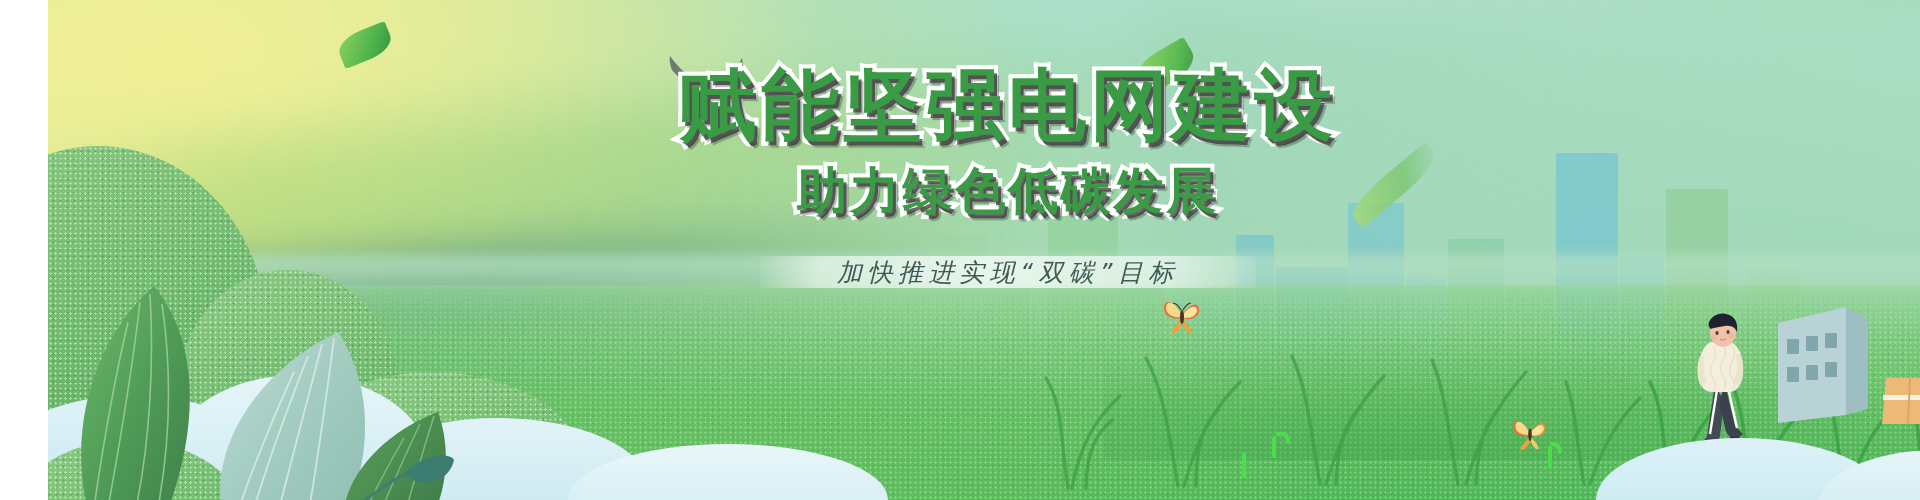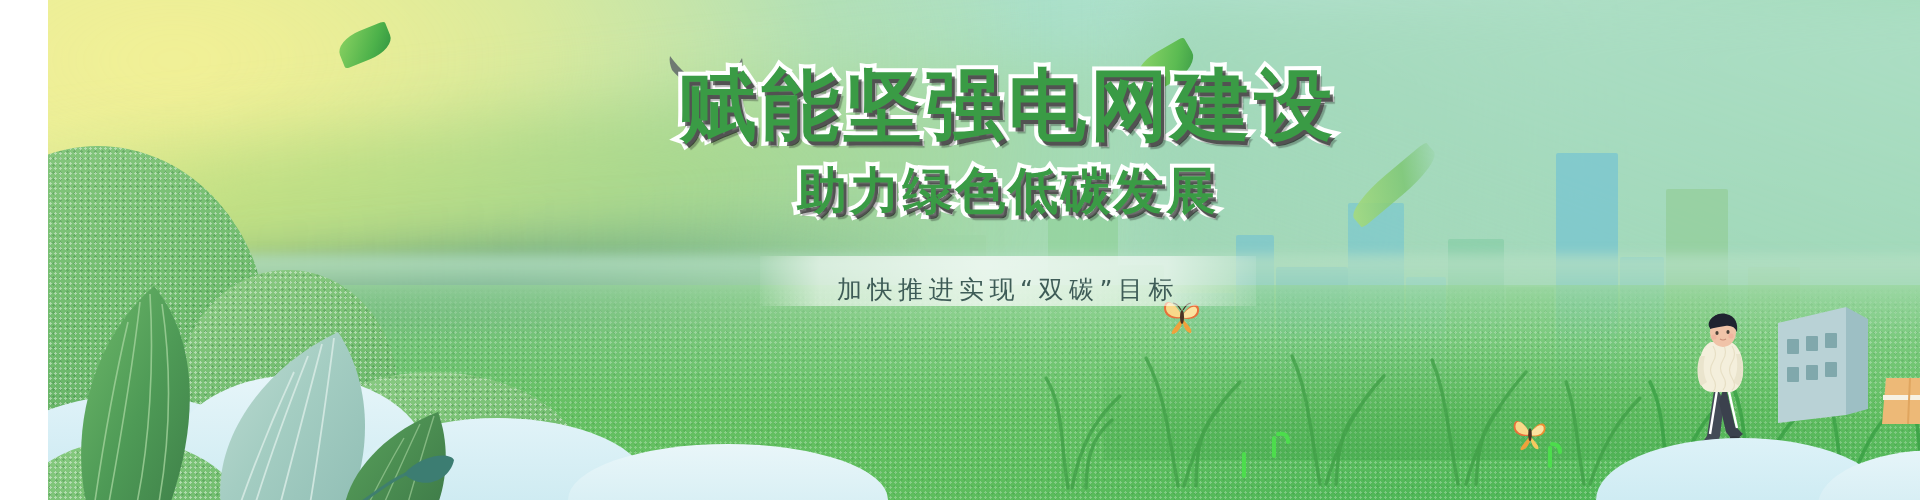--- a/index.html
+++ b/index.html
@@ -116,26 +116,26 @@
     paint-order:stroke fill;
     text-shadow:
       3px 4px 0 rgba(20,20,20,.62),
       5px 6px 1px rgba(20,20,20,.30);
   }
   .title-line-1{font-size:78px;}
   .title-line-2{font-size:50px;margin-top:22px;}
 
   .subtitle-wrap{
     position:absolute;left:712px;top:256px;
-    width:496px;height:50px;
+    width:496px;height:32px;
     background:linear-gradient(90deg,
       rgba(255,255,255,.06) 0%, rgba(255,255,255,.55) 12%,
       rgba(255,255,255,.72) 45%, rgba(255,255,255,.58) 82%,
       rgba(255,255,255,.10) 100%);
-    display:flex;align-items:flex-end;justify-content:center;
+    display:flex;align-items:flex-start;justify-content:center;font-style:italic;
   }
   .subtitle{
     font-family:"DejaVu Sans","Liberation Sans",sans-serif;
     font-size:25px;color:#3e5c57;letter-spacing:.22em;
     white-space:nowrap;
   }
 
   
   .person{position:absolute;left:1645px;top:310px;width:62px;height:140px;}
 

